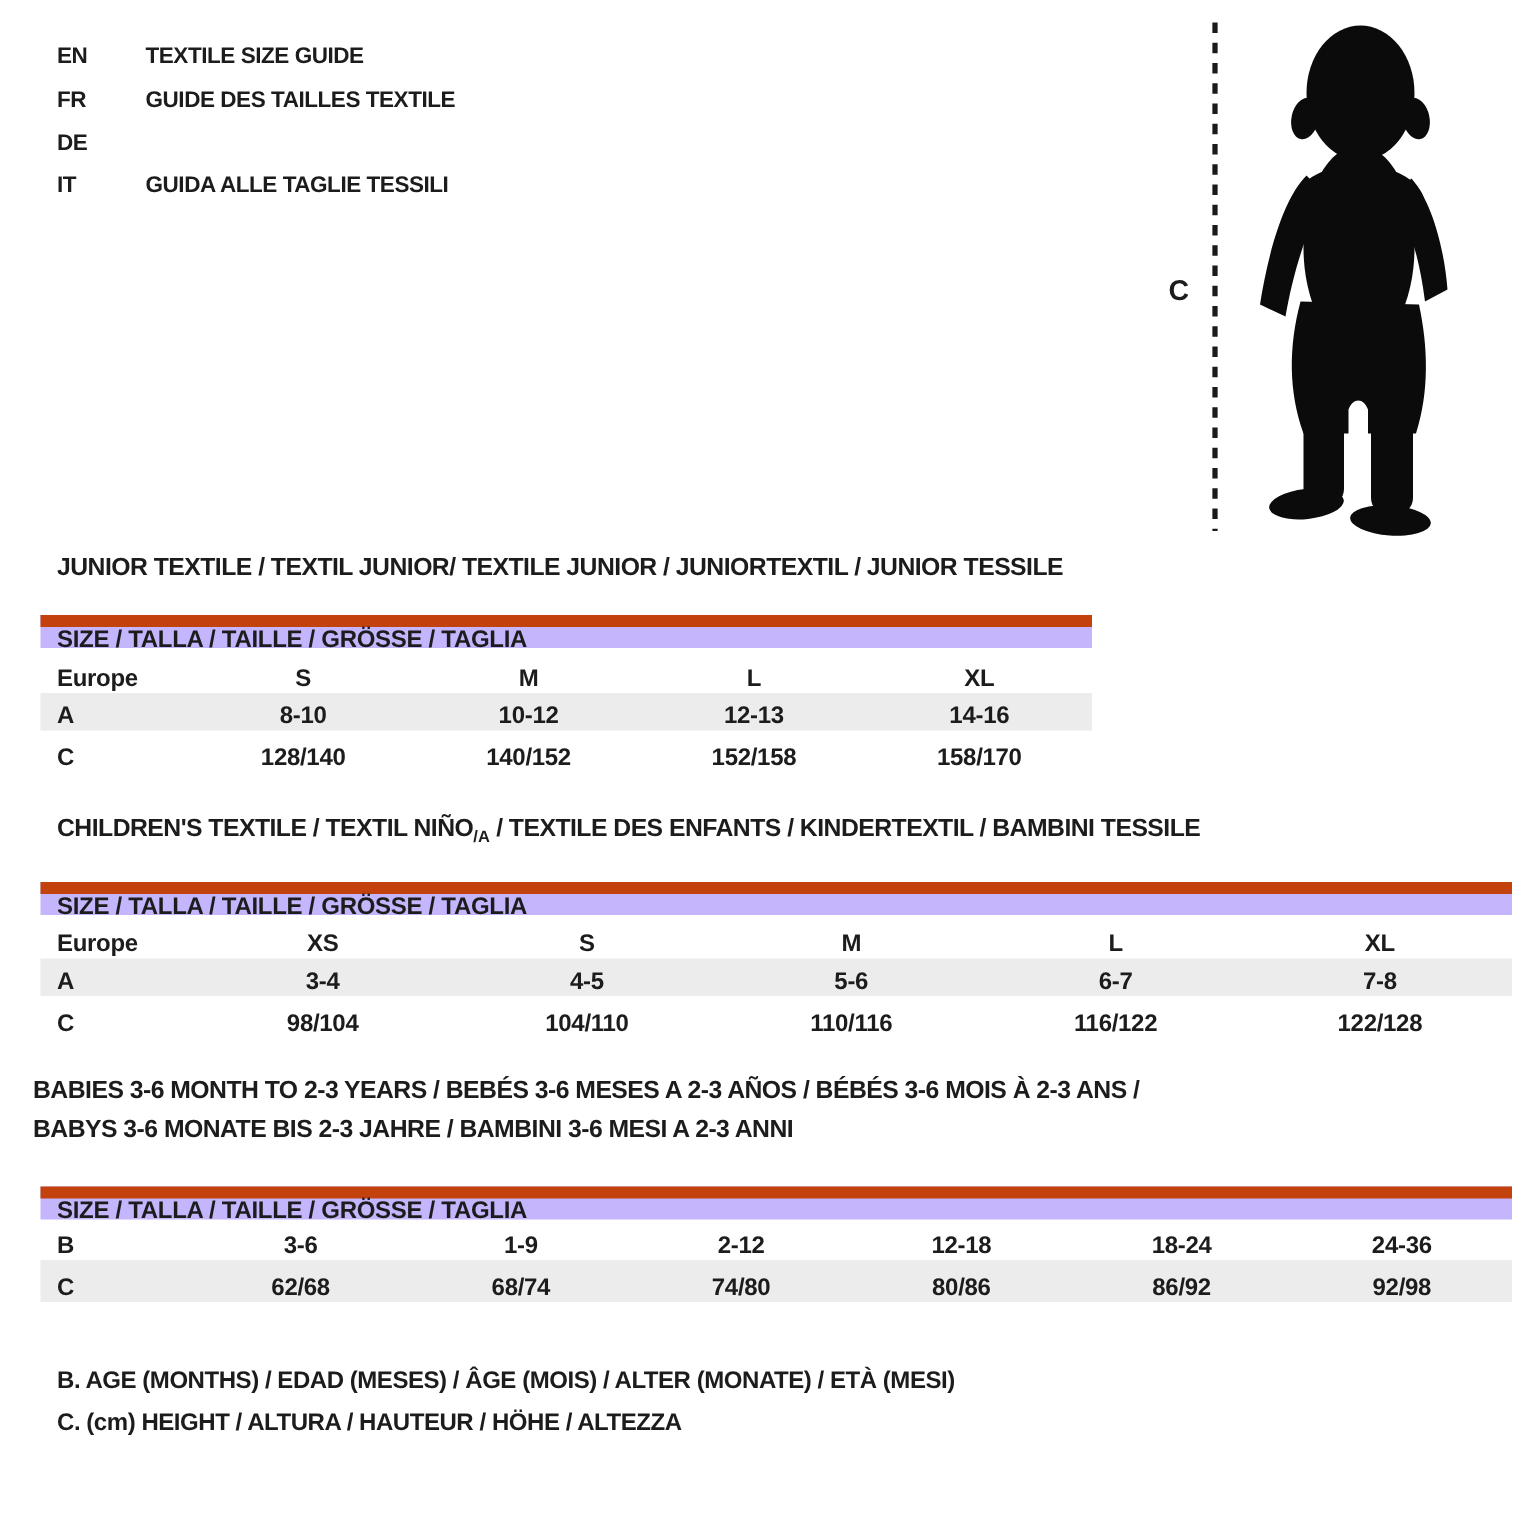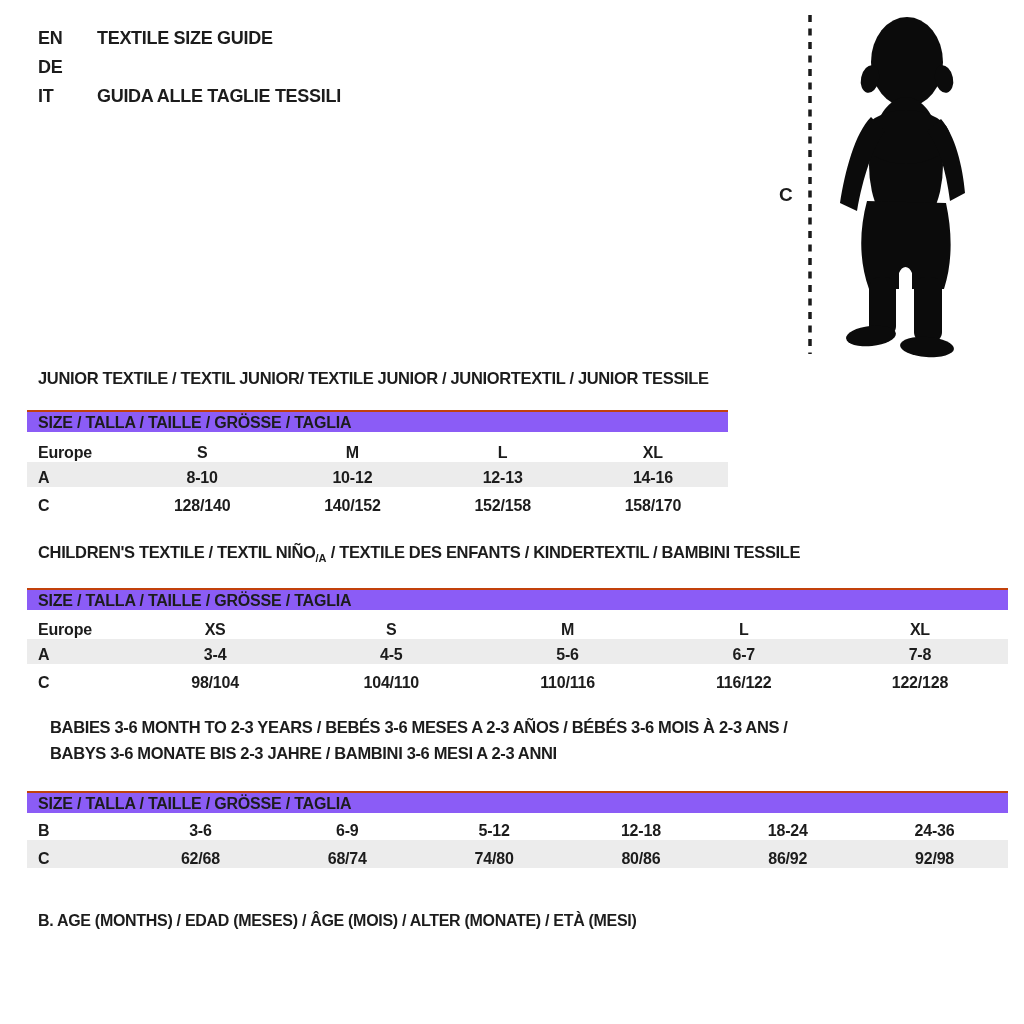--- a/index.html
+++ b/index.html
@@ -5,57 +5,61 @@
   html,body{margin:0;padding:0}
   body{
     width:1024px;height:1024px;position:relative;overflow:hidden;
     background:#ffffff;color:#1c1c1c;
     font-family:"Liberation Sans",sans-serif;
     -webkit-font-smoothing:antialiased;
   }
   .abs{position:absolute}
 
   
-  .lang-list{left:38px;top:24px;font-size:18px;font-weight:700;line-height:28.8px;letter-spacing:-0.3px}
+  .lang-list{left:38px;top:24px;font-size:15px;font-weight:700;line-height:28.8px;letter-spacing:-0.3px}
   .lang-row{display:flex}
   .lang-code{width:59px}
 
   
   .figure-c{left:779px;top:184px;font-size:19px;font-weight:700}
   .figure-svg{left:803px;top:5px}
 
   
   .sec-title{font-size:16.5px;font-weight:700;letter-spacing:-0.35px;white-space:nowrap}
   #sec1-title{left:38px;top:369px}
   #sec2-title{left:38px;top:543px}
-  #sec3-title{left:50px;top:714px;line-height:26px}
+  #sec3-title{left:22px;top:714px;line-height:26px}
   .sub-a{font-size:11px;vertical-align:-4px;letter-spacing:0}
 
   
   .size-table{left:27px;font-size:16px;font-weight:700;letter-spacing:-0.2px}
   #table1{top:410px;width:701px}
   #table2{top:588px;width:981px}
   #table3{top:791px;width:981px}
-  .size-bar{height:22px;background:#8b5cf6;border-top:2px solid #c2410c;display:flex;align-items:flex-end;padding-left:11px;box-sizing:border-box}
+  .size-bar{height:22px;background:#c4b5fd;border-top:8px solid #c2410c;display:flex;align-items:flex-start;padding-left:11px;box-sizing:border-box}
   .trow{display:flex;align-items:flex-end}
   .trow.shaded{background:#ececec}
   .rlbl{width:100px;padding-left:11px;box-sizing:border-box}
   .rval{flex:1;text-align:center}
   .h30{height:30px}.h29{height:29px}.h28{height:28px}.h27{height:27px}.h25{height:25px}
 
   
   .footnotes{left:38px;top:907px;font-size:16px;font-weight:700;line-height:27.6px;letter-spacing:-0.3px}
 </style>
 </head>
 <body>
 
 <div class="abs lang-list">
   <div class="lang-row">
     <span class="lang-code">EN</span>
     <span>TEXTILE SIZE GUIDE</span>
+  </div>
+  <div class="lang-row">
+    <span class="lang-code">FR</span>
+    <span>GUIDE DES TAILLES TEXTILE</span>
   </div>
   <div class="lang-row">
     <span class="lang-code">DE</span>
   </div>
   <div class="lang-row">
     <span class="lang-code">IT</span>
     <span>GUIDA ALLE TAGLIE TESSILI</span>
   </div>
 </div>
 
@@ -147,32 +151,33 @@
   <div>BABYS 3-6 MONATE BIS 2-3 JAHRE / BAMBINI 3-6 MESI A 2-3 ANNI</div>
 </div>
 
 <div id="table3" class="abs size-table">
   <div class="size-bar">
     <span>SIZE / TALLA / TAILLE / GRÖSSE / TAGLIA</span>
   </div>
   <div class="trow h27">
     <span class="rlbl">B</span>
     <span class="rval">3-6</span>
-    <span class="rval">6-9</span>
-    <span class="rval">5-12</span>
+    <span class="rval">1-9</span>
+    <span class="rval">2-12</span>
     <span class="rval">12-18</span>
     <span class="rval">18-24</span>
     <span class="rval">24-36</span>
   </div>
   <div class="trow h28 shaded">
     <span class="rlbl">C</span>
     <span class="rval">62/68</span>
     <span class="rval">68/74</span>
     <span class="rval">74/80</span>
     <span class="rval">80/86</span>
     <span class="rval">86/92</span>
     <span class="rval">92/98</span>
   </div>
 </div>
 
 <div class="abs footnotes">
   <div>B. AGE (MONTHS) / EDAD (MESES) / ÂGE (MOIS) / ALTER (MONATE) / ETÀ (MESI)</div>
+  <div>C. (cm) HEIGHT / ALTURA / HAUTEUR / HÖHE / ALTEZZA</div>
 </div>
 
 </body></html>

